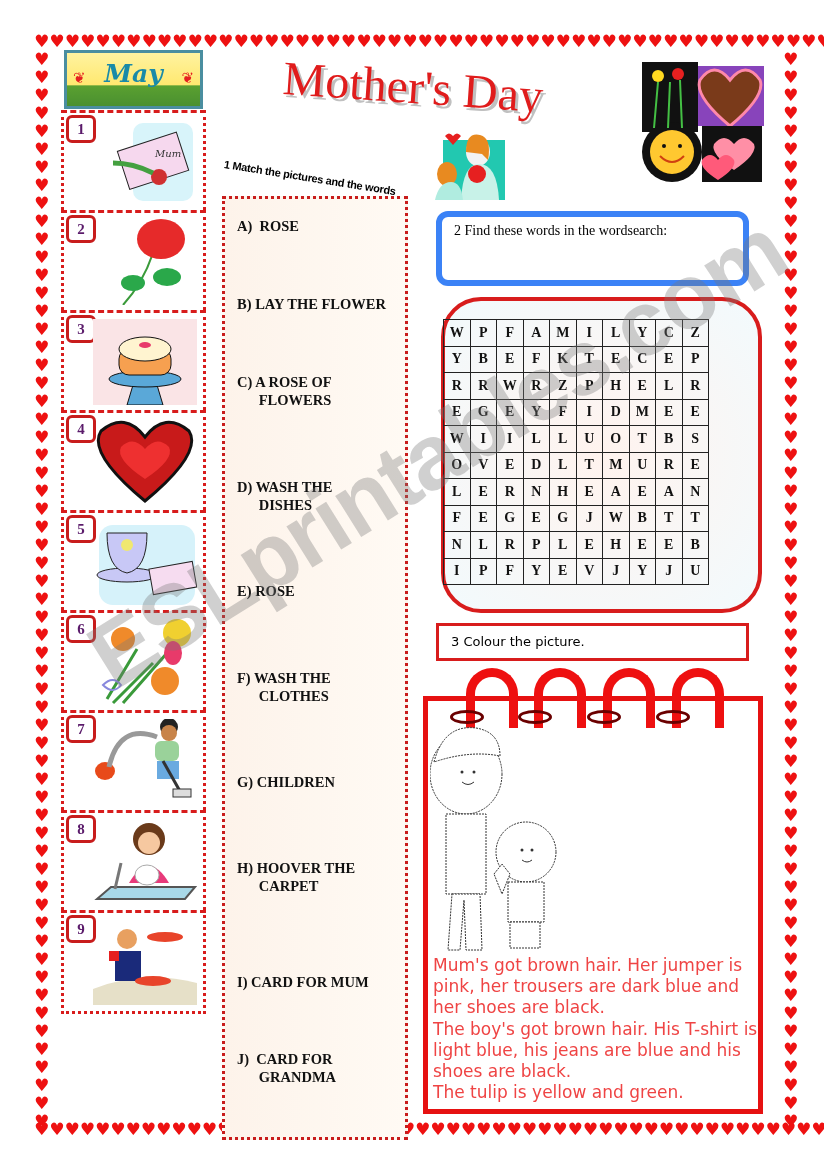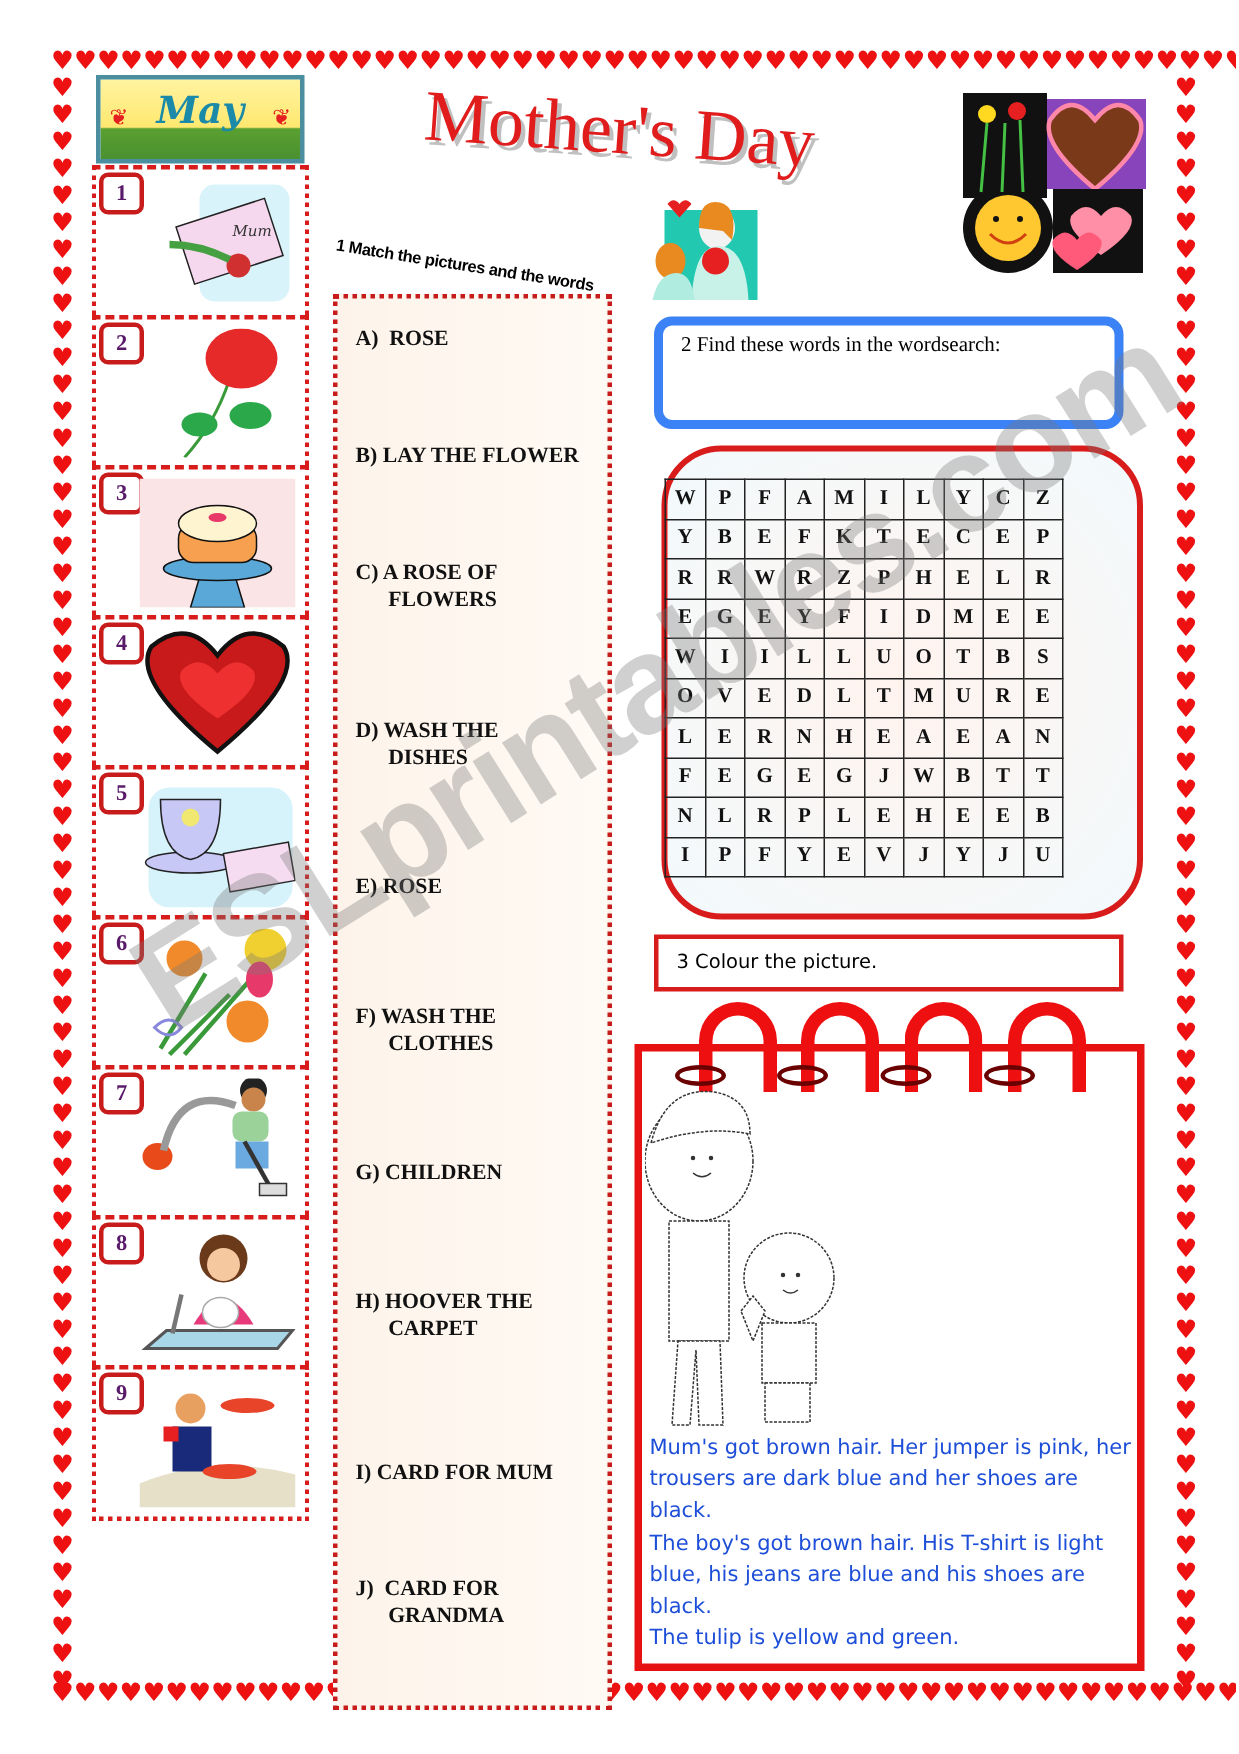--- a/index.html
+++ b/index.html
@@ -54,21 +54,21 @@
   .grid { position: absolute; left: 443px; top: 319px; border-collapse: collapse; }
   .grid td { width: 26.5px; height: 26.5px; border: 1px solid #222; text-align: center; font-weight: bold; font-size: 14px; font-family: "Liberation Serif", serif; color: #111; }
 
   
   .colour-box { position: absolute; left: 436px; top: 623px; width: 313px; height: 38px; border: 3px solid #d81c1c; border-radius: 0; background: #fff;
                 padding: 8px 12px; font-family: "DejaVu Sans", sans-serif; font-size: 13px; }
   .notebook { position: absolute; left: 423px; top: 696px; width: 340px; height: 418px; border: 5px solid #e61111; background: #fff; }
   .ring { position: absolute; top: 668px; width: 52px; height: 60px; border: 9px solid #ee1010; border-bottom: none; border-radius: 26px 26px 0 0; }
   .hole { position: absolute; top: 710px; width: 34px; height: 14px; border: 3px solid #6a0000; border-radius: 50%; }
   .color-art { position: absolute; left: 430px; top: 722px; width: 180px; height: 230px; }
-  .color-text { position: absolute; left: 433px; top: 955px; width: 325px; font-family: "DejaVu Sans", sans-serif; font-size: 14px; line-height: 21.2px; color: #1d4ed8; }
+  .color-text { position: absolute; left: 433px; top: 955px; width: 325px; font-family: "DejaVu Sans", sans-serif; font-size: 17px; line-height: 21.2px; color: #ef4444; }
 
   .watermark { position: absolute; left: 70px; top: 620px; font-family: "Liberation Sans", sans-serif; font-weight: bold; font-size: 92px; color: rgba(120,120,120,0.35);
                transform: rotate(-32deg); transform-origin: left top; white-space: nowrap; letter-spacing: -2px; pointer-events: none; }
 </style>
 </head>
 <body>
 
 <div class="hearts top">♥♥♥♥♥♥♥♥♥♥♥♥♥♥♥♥♥♥♥♥♥♥♥♥♥♥♥♥♥♥♥♥♥♥♥♥♥♥♥♥♥♥♥♥♥♥♥♥♥♥♥♥♥♥♥♥♥</div>
 <div class="hearts bottom">♥♥♥♥♥♥♥♥♥♥♥♥♥♥♥♥♥♥♥♥♥♥♥♥♥♥♥♥♥♥♥♥♥♥♥♥♥♥♥♥♥♥♥♥♥♥♥♥♥♥♥♥♥♥♥♥♥</div>
 <div class="hearts left">♥♥♥♥♥♥♥♥♥♥♥♥♥♥♥♥♥♥♥♥♥♥♥♥♥♥♥♥♥♥♥♥♥♥♥♥♥♥♥♥♥♥♥♥♥♥♥♥♥♥♥♥♥♥♥♥♥♥♥♥♥</div>

